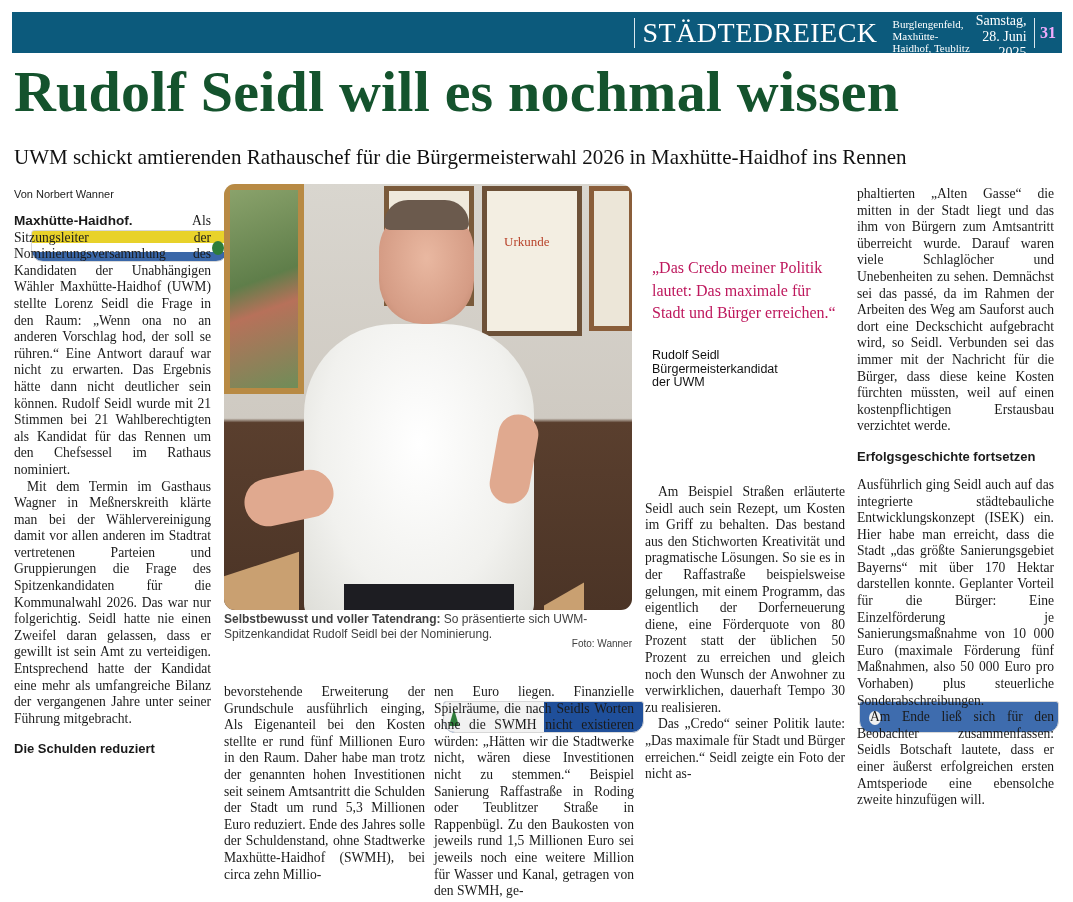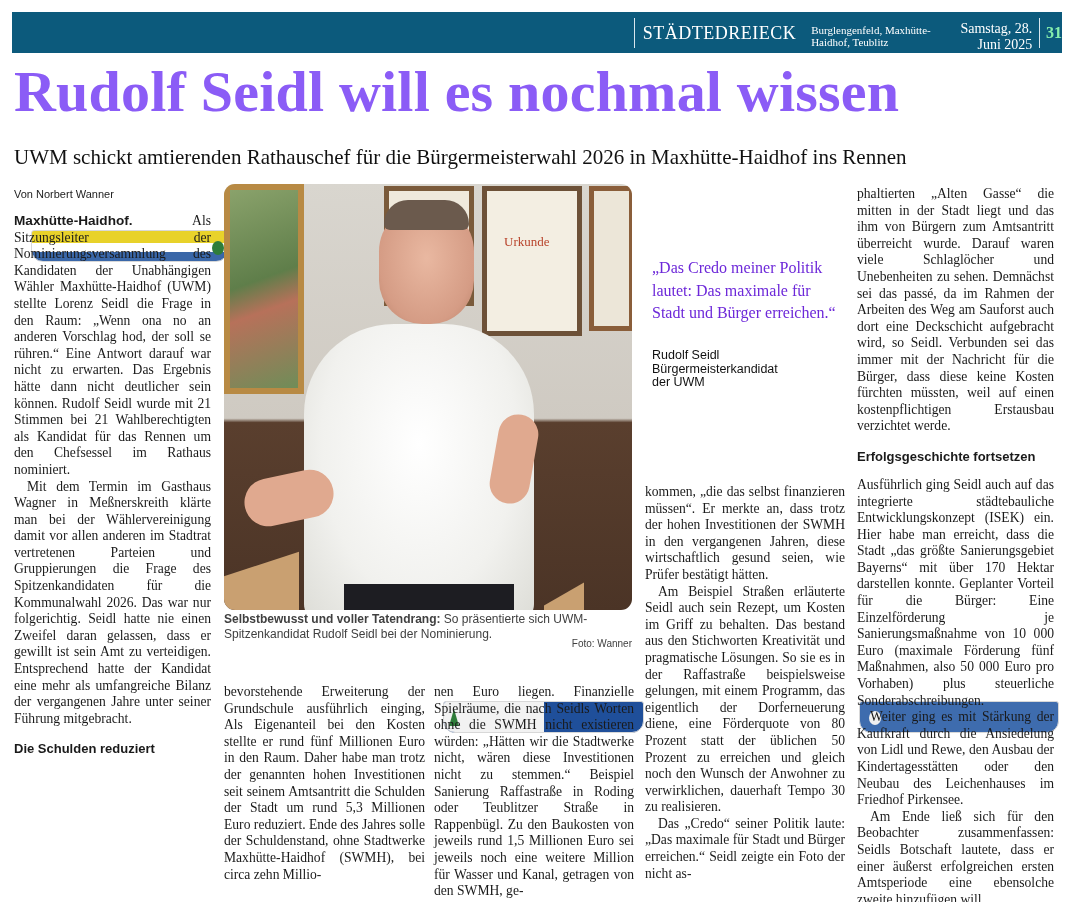--- a/index.html
+++ b/index.html
@@ -17,30 +17,30 @@
     position: relative; overflow: hidden; border: 1px solid #d8d8d8;
   }
   .crest.c1 { background: linear-gradient(180deg,#e8d22a 0 40%, #ffffff 40% 70%, #3a67a8 70%); }
   .crest.c1::after { content:""; position:absolute; right:3px; top:10px; width:12px; height:14px; background:#2f7d3a; border-radius:50%; }
   .crest.c2 { background: #1f4f9a; }
   .crest.c2::before { content:""; position:absolute; left:0; top:0; width:50%; height:100%; background:#f2f2f2; }
   .crest.c2::after { content:""; position:absolute; left:5px; top:7px; width:0; height:0; border-left:5px solid transparent; border-right:5px solid transparent; border-bottom:17px solid #2f7d3a; }
   .crest.c3 { background: #3e6cae; }
   .crest.c3::after { content:""; position:absolute; left:9px; top:9px; width:12px; height:14px; border-radius:50%; background:#f0f0f0; }
   .band-divider { width: 1px; height: 30px; background: #d9e6ee; margin: 0 8px 0 9px; }
-  .section-title { color: #ffffff; font-size: 18px; letter-spacing: 0.5px; font-family: "Liberation Serif", serif; line-height: 1; }
+  .section-title { color: #ffffff; font-size: 28px; letter-spacing: 0.5px; font-family: "Liberation Serif", serif; line-height: 1; }
   .towns { color: #ffffff; font-size: 11px; margin-left: 15px; margin-top: 7px; }
   .date { color: #ffffff; font-size: 14px; margin-left: auto; margin-top: 8px; text-align: right; }
   .page-divider { width: 1px; height: 30px; background: #d9e6ee; margin: 0 6px 0 7px; }
-  .page-num { color: #86efac; font-size: 16px; font-weight: bold; padding-right: 0; }
+  .page-num { color: #f0abfc; font-size: 16px; font-weight: bold; padding-right: 6px; }
 
   
   .headline {
     position: absolute; left: 14px; top: 54px; width: 1050px;
-    font-size: 58px; line-height: 76px; letter-spacing: 0.2px; color: #8b5cf6;
+    font-size: 58px; line-height: 76px; letter-spacing: 0.2px; color: #14532d;
     font-family: "Liberation Serif", serif; white-space: nowrap;
   }
   .subhead {
     position: absolute; left: 14px; top: 143px; width: 1050px;
     font-size: 21px; line-height: 28px; color: #111; white-space: nowrap;
   }
 
   .byline {
     position: absolute; left: 14px; top: 188px; font-family: "Liberation Sans", sans-serif;
     font-size: 11px; color: #222;
@@ -96,21 +96,21 @@
   .caption {
     position: absolute; left: 224px; top: 612px; width: 408px;
     font-family: "Liberation Sans", sans-serif; font-size: 12px; line-height: 14.5px; color: #404040;
   }
   .caption b { font-weight: bold; }
   .caption .credit { float: right; font-size: 10px; margin-top: 10px; }
 
   
   .pullquote {
     position: absolute; left: 652px; top: 257px; width: 190px;
-    font-family: "Liberation Serif", serif; font-size: 16px; line-height: 22.5px; color: #6d28d9;
+    font-family: "Liberation Serif", serif; font-size: 16px; line-height: 22.5px; color: #be185d;
   }
   .pq-attr {
     position: absolute; left: 652px; top: 349px; width: 190px;
     font-family: "Liberation Sans", sans-serif; font-size: 12.5px; line-height: 13.5px; color: #111;
   }
 </style>
 </head>
 <body>
 
 <div class="band">
@@ -169,24 +169,22 @@
 
 <div class="col c2">
   <p>bevorstehende Erweiterung der Grundschule ausführlich einging, Als Eigenanteil bei den Kosten stellte er rund fünf Millionen Euro in den Raum. Daher habe man trotz der genannten hohen Investitionen seit seinem Amtsantritt die Schulden der Stadt um rund 5,3 Millionen Euro reduziert. Ende des Jahres solle der Schuldenstand, ohne Stadtwerke Maxhütte-Haidhof (SWMH), bei circa zehn Millio-</p>
 </div>
 
 <div class="col c3">
   <p>nen Euro liegen. Finanzielle Spielräume, die nach Seidls Worten ohne die SWMH nicht existieren würden: „Hätten wir die Stadtwerke nicht, wären diese Investitionen nicht zu stemmen.“ Beispiel Sanierung Raffastraße in Roding oder Teublitzer Straße in Rappenbügl. Zu den Baukosten von jeweils rund 1,5 Millionen Euro sei jeweils noch eine weitere Million für Wasser und Kanal, getragen von den SWMH, ge-</p>
 </div>
 
 <div class="col c4">
-  <p>kommen, „die das selbst finanzieren müssen“. Er merkte an, dass trotz der hohen Investitionen der SWMH in den vergangenen Jahren, diese wirtschaftlich gesund seien, wie Prüfer bestätigt hätten.</p>
   <p class="ind">Am Beispiel Straßen erläuterte Seidl auch sein Rezept, um Kosten im Griff zu behalten. Das bestand aus den Stichworten Kreativität und pragmatische Lösungen. So sie es in der Raffastraße beispielsweise gelungen, mit einem Programm, das eigentlich der Dorferneuerung diene, eine Förderquote von 80 Prozent statt der üblichen 50 Prozent zu erreichen und gleich noch den Wunsch der Anwohner zu verwirklichen, dauerhaft Tempo 30 zu realisieren.</p>
   <p class="ind">Das „Credo“ seiner Politik laute: „Das maximale für Stadt und Bürger erreichen.“ Seidl zeigte ein Foto der nicht as-</p>
 </div>
 
 <div class="col c5">
   <p>phaltierten „Alten Gasse“ die mitten in der Stadt liegt und das ihm von Bürgern zum Amtsantritt überreicht wurde. Darauf waren viele Schlaglöcher und Unebenheiten zu sehen. Demnächst sei das passé, da im Rahmen der Arbeiten des Weg am Sauforst auch dort eine Deckschicht aufgebracht wird, so Seidl. Verbunden sei das immer mit der Nachricht für die Bürger, dass diese keine Kosten fürchten müssten, weil auf einen kostenpflichtigen Erstausbau verzichtet werde.</p>
   <h3>Erfolgsgeschichte fortsetzen</h3>
   <p>Ausführlich ging Seidl auch auf das integrierte städtebauliche Entwicklungskonzept (ISEK) ein. Hier habe man erreicht, dass die Stadt „das größte Sanierungsgebiet Bayerns“ mit über 170 Hektar darstellen konnte. Geplanter Vorteil für die Bürger: Eine Einzelförderung je Sanierungsmaßnahme von 10 000 Euro (maximale Förderung fünf Maßnahmen, also 50 000 Euro pro Vorhaben) plus steuerliche Sonderabschreibungen.</p>
-  <p class="ind">Weiter ging es mit Stärkung der Kaufkraft durch die Ansiedelung von Lidl und Rewe, den Ausbau der Kindertagesstätten oder den Neubau des Leichenhauses im Friedhof Pirkensee.</p>
   <p class="ind">Am Ende ließ sich für den Beobachter zusammenfassen: Seidls Botschaft lautete, dass er einer äußerst erfolgreichen ersten Amtsperiode eine ebensolche zweite hinzufügen will.</p>
 </div>
 
 </body></html>

